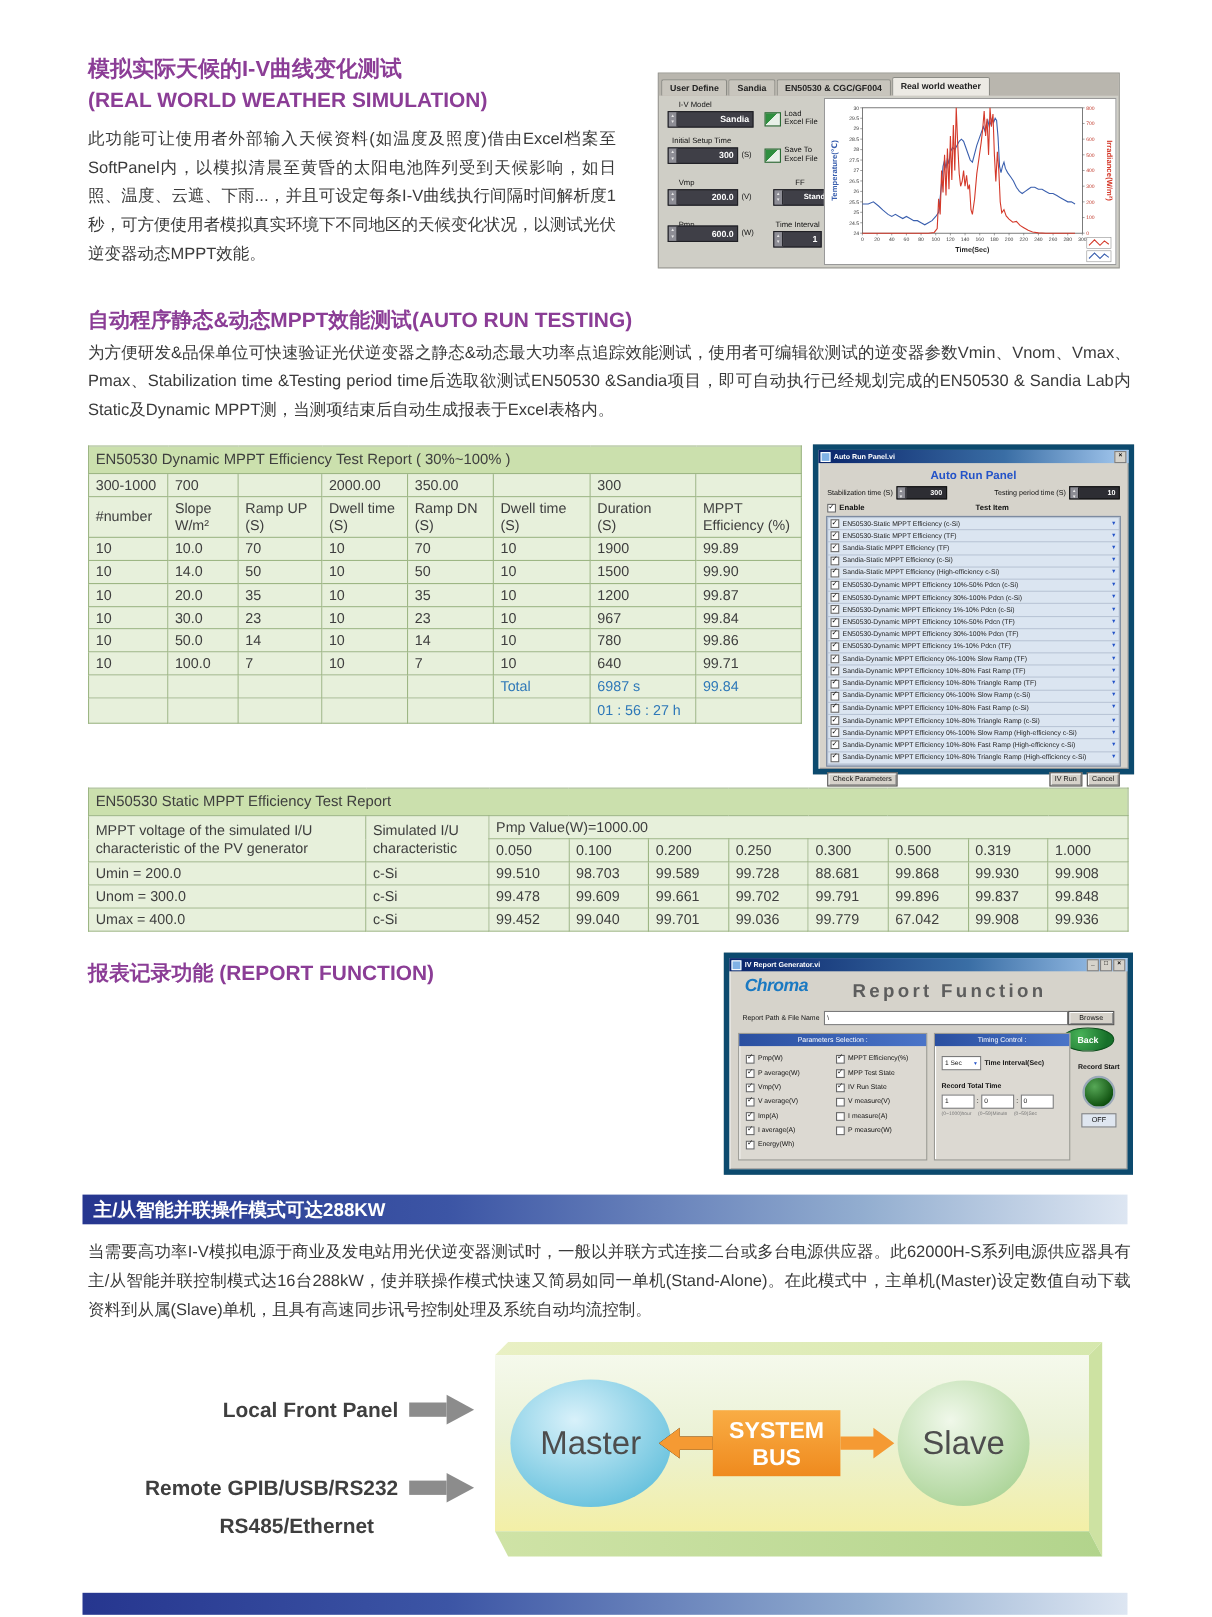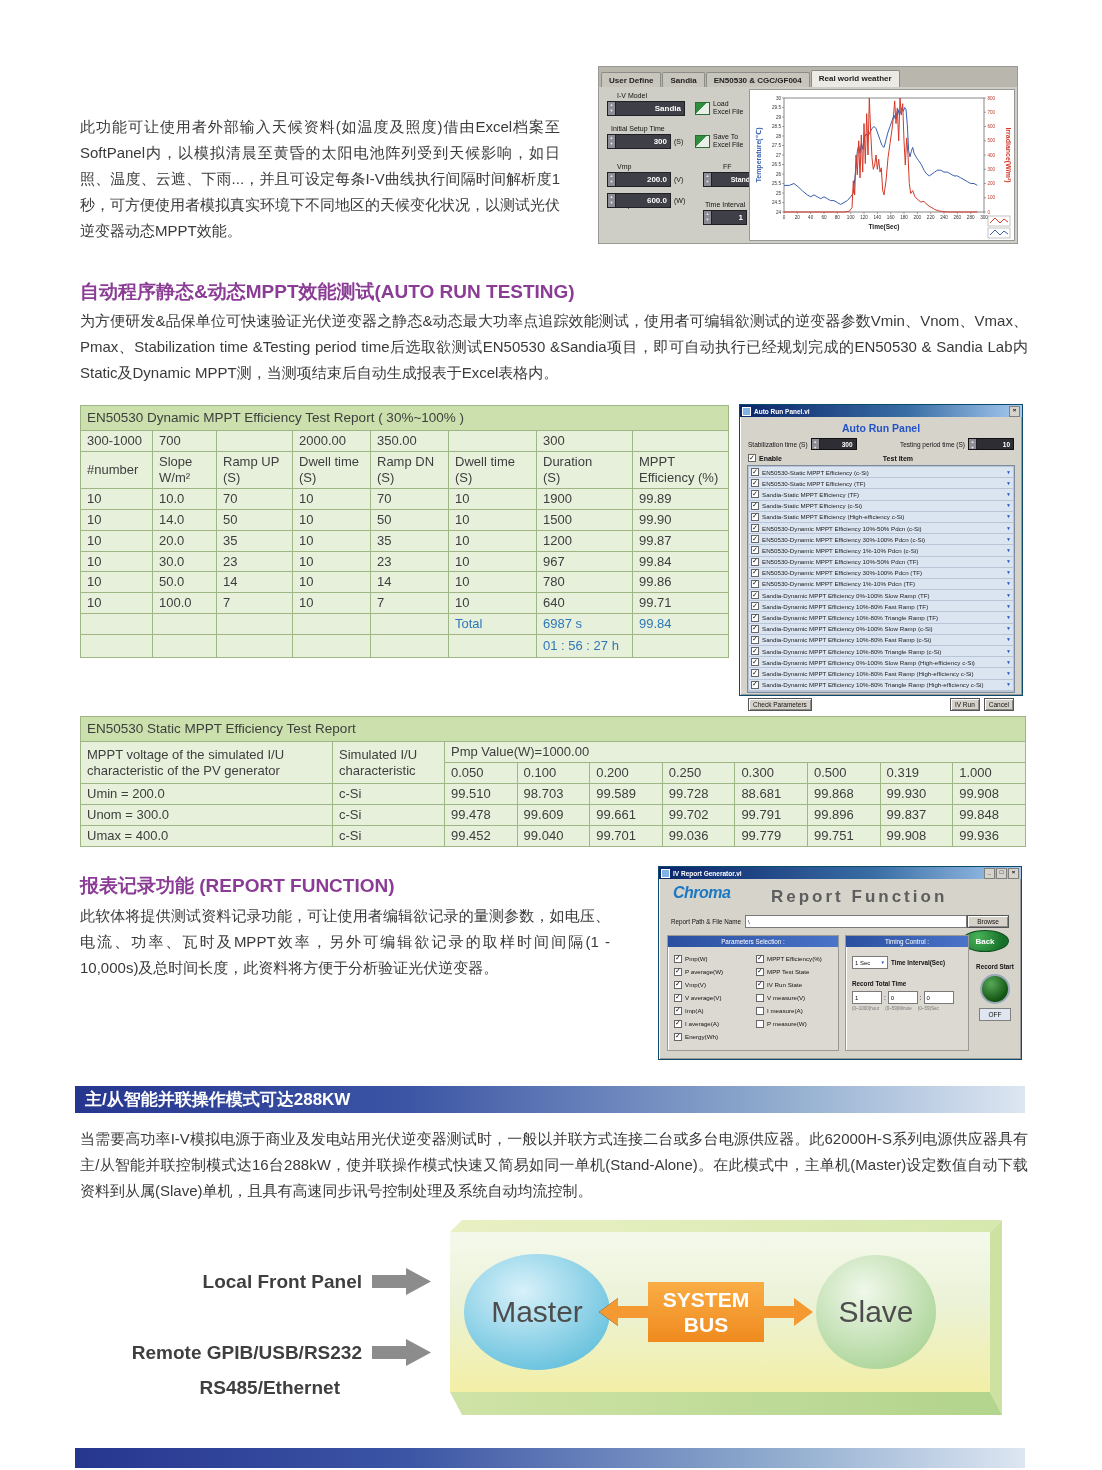--- a/index.html
+++ b/index.html
@@ -11,21 +11,21 @@
   .body-text{font-size:15px;line-height:26px;color:#3a3a3a;text-align:justify;}
 
   
   table.green{border-collapse:collapse;font-size:13px;color:#3e3e3e;table-layout:fixed;}
   table.green td{border:1px solid #9db684;background:#e7f0db;padding:2px 6px;line-height:1.22;vertical-align:middle;overflow:hidden;}
   table.green td.tt{background:#cbe0ad;font-size:13.5px;padding:4px 6px;}
   .pre{white-space:pre-line;}
   .blue{color:#2e78b8;}
 
   
-  .win{background:#d6d3cb;border:1px solid #0c4a6e;box-shadow:inset 1px 1px 0 #fff,inset -1px -1px 0 #9a9a9a;}
+  .win{background:#d6d3cb;border:5px solid #0c4a6e;box-shadow:inset 1px 1px 0 #fff,inset -1px -1px 0 #9a9a9a;}
   .titlebar{height:12px;background:linear-gradient(90deg,#0a246a,#3a6ea5 60%,#a6caf0);display:flex;align-items:center;padding:0 2px;color:#fff;font-size:6.5px;font-weight:bold;}
   .titlebar .tico{width:7px;height:7px;background:#7fb2e5;border:1px solid #fff;margin-right:3px;flex:none;}
   .titlebar .tbtns{margin-left:auto;display:flex;gap:1px;}
   .titlebar .tbtn{width:9px;height:9px;background:#d6d3cb;border:1px solid #808080;color:#000;font-size:6px;line-height:7px;text-align:center;}
   .btn95{background:#d6d2ca;border:1px solid #555;box-shadow:inset 1px 1px 0 #fff,inset -1px -1px 0 #8a8a8a;font-size:6.5px;color:#111;text-align:center;}
 
   
   #weather-win{left:598px;top:66px;width:418px;height:176px;background:#cfcec6;border:1px solid #9a9a94;}
   #weather-tabs{position:absolute;left:0;top:0;right:0;height:20px;background:#b9b6ae;display:flex;align-items:flex-end;padding-left:2px;}
   .wtab{font-size:8px;font-weight:bold;color:#222;background:#c8c5bd;border:1px solid #8c8c86;border-bottom:none;padding:3px 7px 2px;margin-right:1px;border-radius:2px 2px 0 0;white-space:nowrap;}
@@ -75,20 +75,24 @@
   
   .blue-band{background:linear-gradient(90deg,#26368f 0%,#3c55a5 35%,#93aed0 75%,#dde6f2 100%);}
   #banner{left:75px;top:1086px;width:950px;height:27px;color:#fff;font-size:17px;font-weight:bold;line-height:27px;padding-left:10px;box-sizing:border-box;}
   #footer-bar{left:75px;top:1448px;width:950px;height:20px;}
 </style>
 </head>
 <body>
 
 <div id="page">
 
+  <div class="abs" style="left:80px;top:48px;width:500px;">
+    <div class="zh-title">模拟实际天候的I-V曲线变化测试</div>
+    <div class="en-title">(REAL WORLD WEATHER SIMULATION)</div>
+  </div>
   <div class="abs body-text" style="left:80px;top:114px;width:480px;">此功能可让使用者外部输入天候资料(如温度及照度)借由Excel档案至SoftPanel内，以模拟清晨至黄昏的太阳电池阵列受到天候影响，如日照、温度、云遮、下雨...，并且可设定每条I-V曲线执行间隔时间解析度1秒，可方便使用者模拟真实环境下不同地区的天候变化状况，以测试光伏逆变器动态MPPT效能。</div>
 
   <div class="abs" id="weather-win">
     <div id="weather-tabs">
         <div class="wtab">User Define</div>
         <div class="wtab">Sandia</div>
         <div class="wtab">EN50530 &amp; CGC/GF004</div>
         <div class="wtab active">Real world weather</div>
       </div>
 
@@ -129,21 +133,21 @@
     </div>
     <div class="wlabel" style="left:124px;top:96px;">FF</div>
     <div class="wfield" style="left:104px;top:105px;">
       <span class="wbox" style="width:60px;">
           <span class="wspin">▲<br>▼</span>
           <span class="wval" style="font-size:7px;">Standard</span>
         </span>
     </div>
 
     <div class="wlabel" style="left:18px;top:134px;">Pmp</div>
-    <div class="wfield" style="left:8px;top:126px;">
+    <div class="wfield" style="left:8px;top:138px;">
       <span class="wbox" style="width:62px;">
           <span class="wspin">▲<br>▼</span>
           <span class="wval">600.0</span>
         </span>
       <span class="wunit">(W)</span>
     </div>
     <div class="wlabel" style="left:106px;top:134px;">Time Interval</div>
     <div class="wfield" style="left:104px;top:143px;">
       <span class="wbox" style="width:42px;">
           <span class="wspin">▲<br>▼</span>
@@ -572,29 +576,28 @@
           <td>99.848</td>
         </tr>
         <tr>
           <td>Umax = 400.0</td>
           <td>c-Si</td>
           <td>99.452</td>
           <td>99.040</td>
           <td>99.701</td>
           <td>99.036</td>
           <td>99.779</td>
-          <td>99.751</td>
+          <td>67.042</td>
           <td>99.908</td>
           <td>99.936</td>
         </tr>
       </tbody>
     </table>
 
   <div class="abs en-title" style="left:80px;top:872px;">报表记录功能 (REPORT FUNCTION)</div>
-  <div class="abs body-text" style="left:80px;top:903px;width:530px;">此软体将提供测试资料记录功能，可让使用者编辑欲记录的量测参数，如电压、电流、功率、瓦时及MPPT效率，另外可编辑欲记录的取样时间间隔(1 - 10,000s)及总时间长度，此资料将方便于分析验证光伏逆变器。</div>
 
   <div class="abs win" id="report-win">
     <div class="titlebar">
       <span class="tico"></span>
       <span>IV Report Generator.vi</span>
       <span class="tbtns">
         <span class="tbtn">_</span>
         <span class="tbtn">□</span>
         <span class="tbtn">×</span>
       </span>

